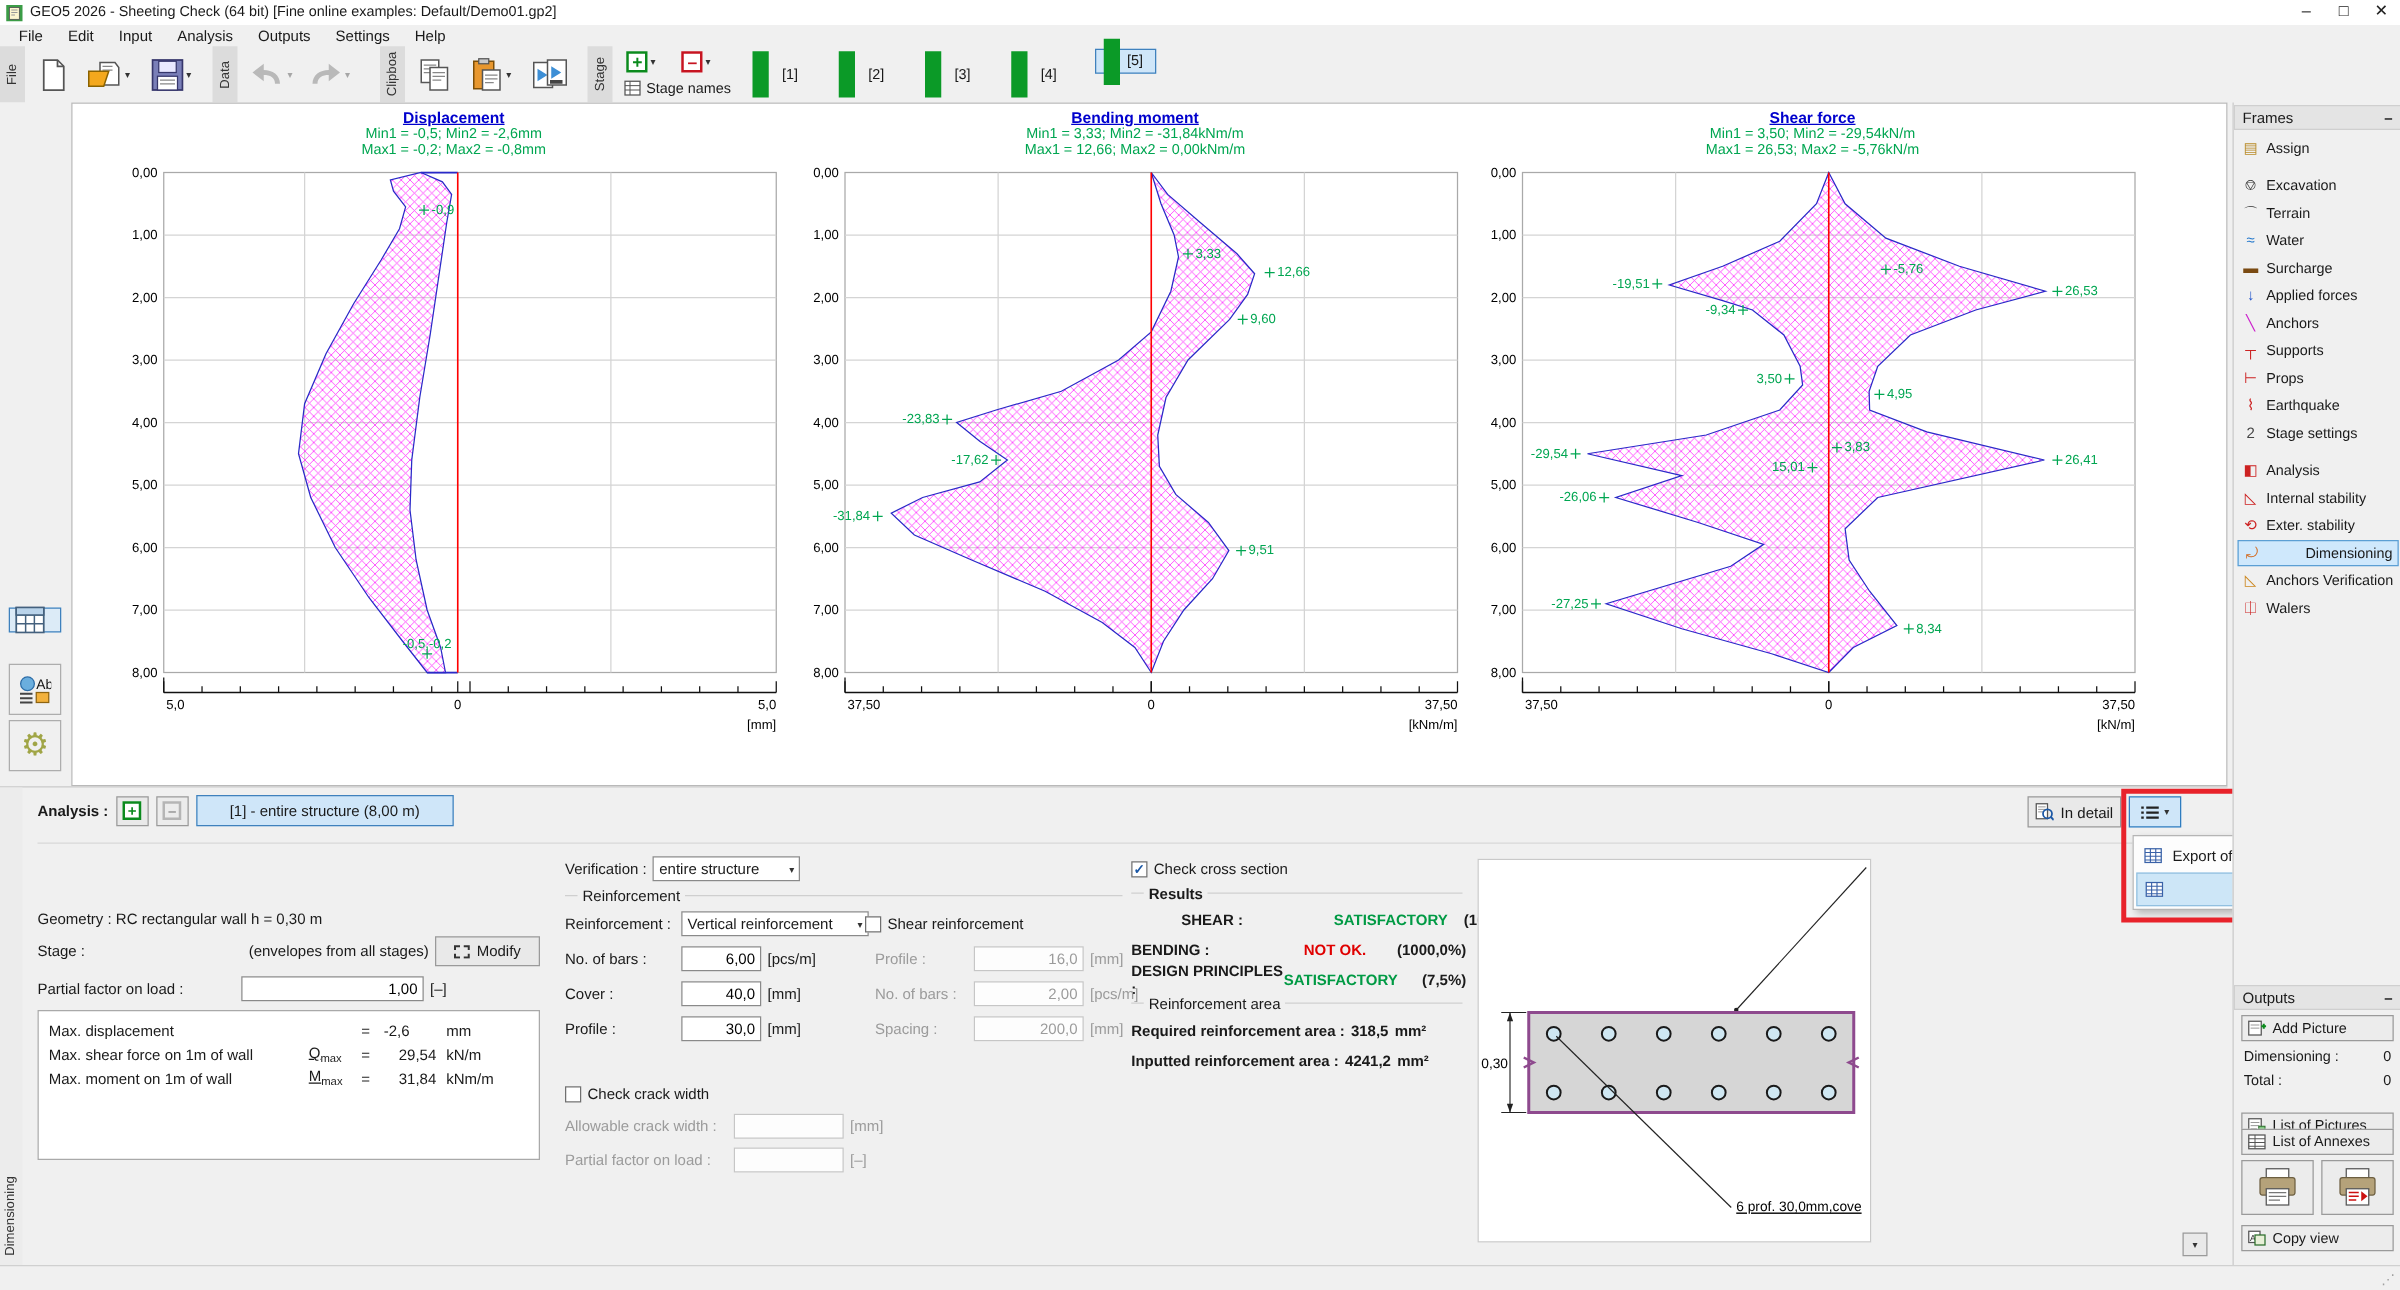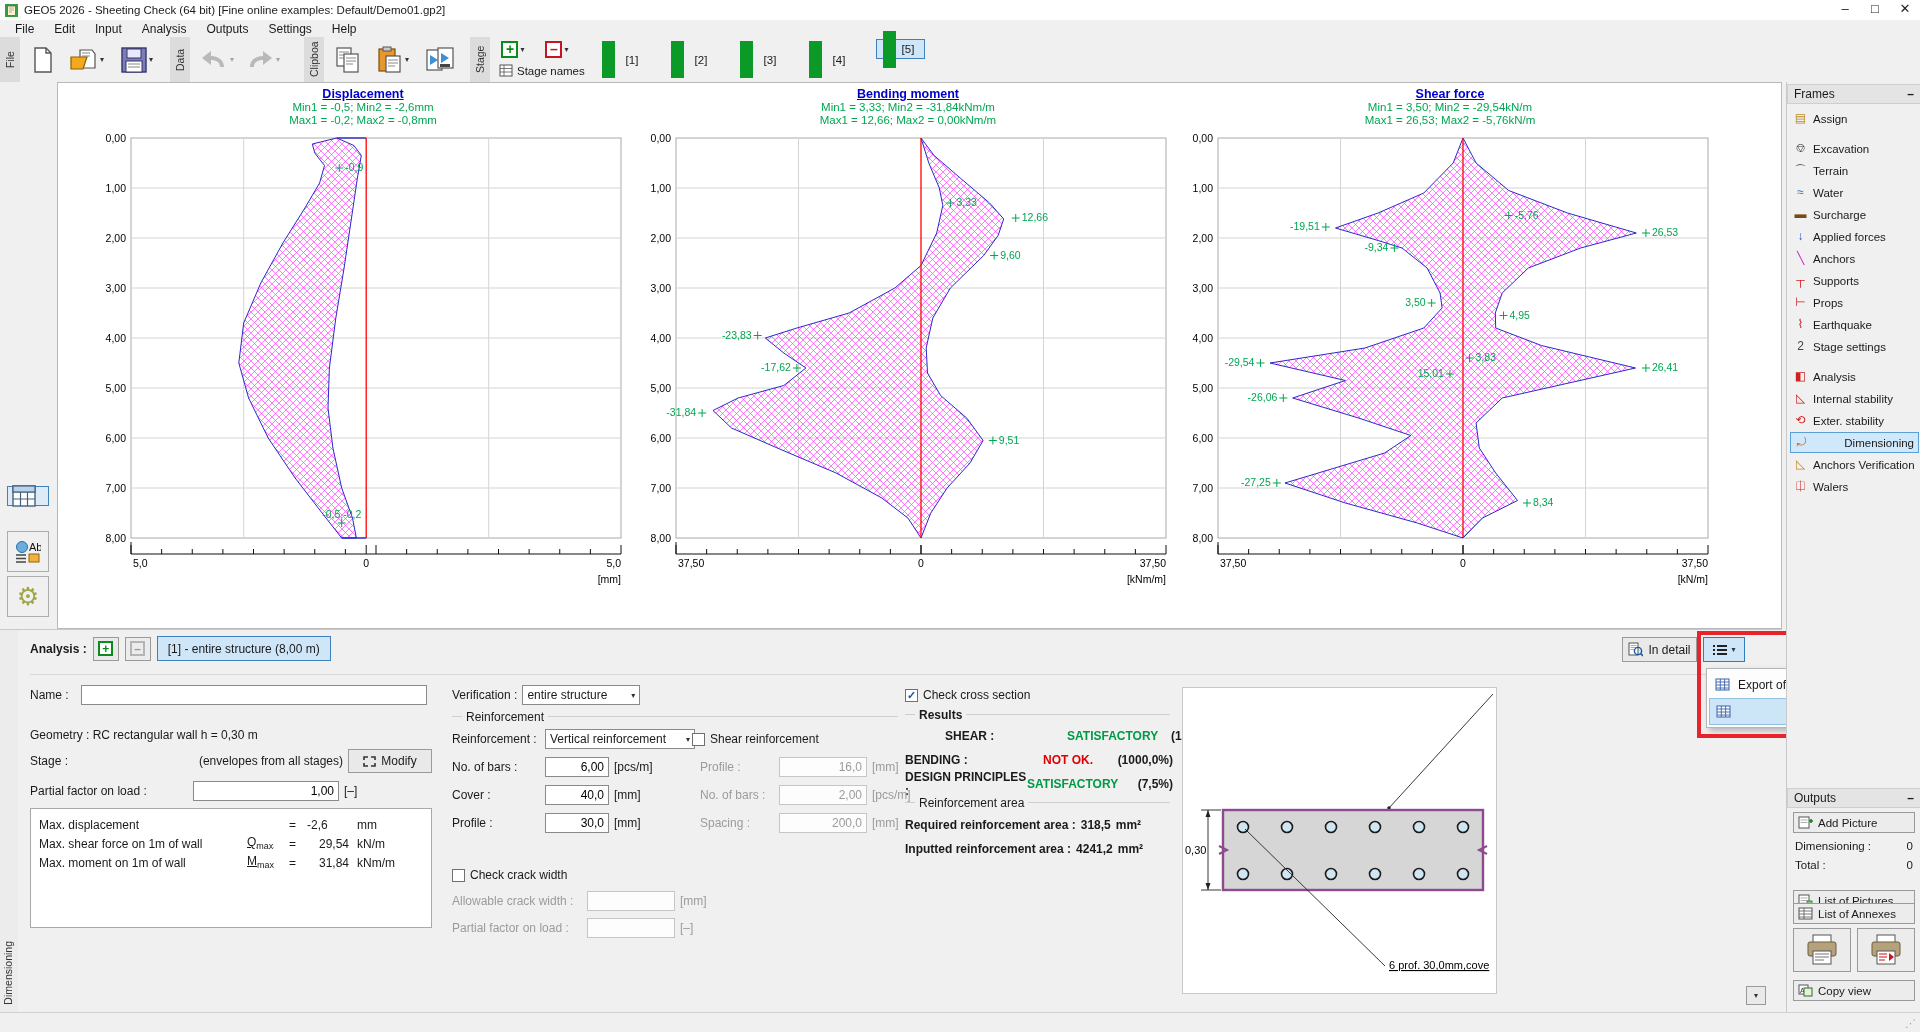--- a/index.html
+++ b/index.html
@@ -80,21 +80,21 @@
   .res-lab { width:138px; font-weight:bold; }
   .res-status { flex:1; font-weight:bold; }
   .res-pct { width:62px; text-align:right; font-weight:bold; }
   #xsec-panel { position:absolute; background:#fff; border:1px solid #c9c9c9; }
 
   
   #analysis-row { position:absolute; left:30px; top:6px; display:flex; align-items:center; gap:6px; }
   .mini-btn { width:26px; height:24px; border:1px solid #9a9a9a; background:#e9e9e9; display:flex;
     align-items:center; justify-content:center; }
   #analysis-tab { height:25px; background:#cfe6f9; border:1px solid #3f81bd; display:flex; align-items:center;
-    padding:0 10px; font-size:12px; }
+    padding:0 26px; font-size:12px; }
   #sep1 { position:absolute; left:30px; top:44px; width:1715px; border-top:1px solid #d8d8d8; }
 
   
   #indetail-btn { position:absolute; left:1622px; top:7px; width:75px; height:25px; }
   #export-btn { position:absolute; left:1703px; top:7px; width:42px; height:25px; background:#cfe6f9;
     border:1px solid #2f7cbf; display:flex; align-items:center; justify-content:center; gap:3px; }
   #export-menu { position:absolute; left:1706px; top:38px; width:192px; background:#fdfdfd;
     border:1px solid #b5b5b5; box-shadow:3px 3px 6px rgba(0,0,0,.25); padding:2px; }
   .exp-item { height:27px; display:flex; align-items:center; gap:8px; padding:0 6px; font-size:12px; }
   .exp-item.sel { background:#cde6f7; border:1px solid #92c0e0; }
@@ -533,24 +533,20 @@
       </div>
 
       <div id="export-btn">
         <svg width="16" height="12">
           <path d="M1 2h2M5 2h10M1 6h2M5 6h10M1 10h2M5 10h10" stroke="#222" stroke-width="1.8"></path>
         </svg>
         <span class="drop">▾</span>
       </div>
       <div id="sep1"></div>
 
-      <div class="row" style="left:30px;top:54px">
-        <span style="width:46px">Name :</span>
-        <input class="inp left" style="width: 346px;" value="">
-      </div>
       <div class="row" style="left:30px;top:94px">
         <span>Geometry : RC rectangular wall h = 0,30 m</span>
       </div>
       <div class="row" style="left:30px;top:120px">
         <span style="width:120px">Stage :</span>
         <span style="width:188px;text-align:right">(envelopes from all stages)</span>
         <div class="btn" style="width:84px;height:24px">
           <svg width="13" height="11">
             <path d="M1 4V1h4M8 1h4v3M1 7v3h4M8 10h4V7" fill="none" stroke="#333" stroke-width="1.6"></path>
           </svg>

